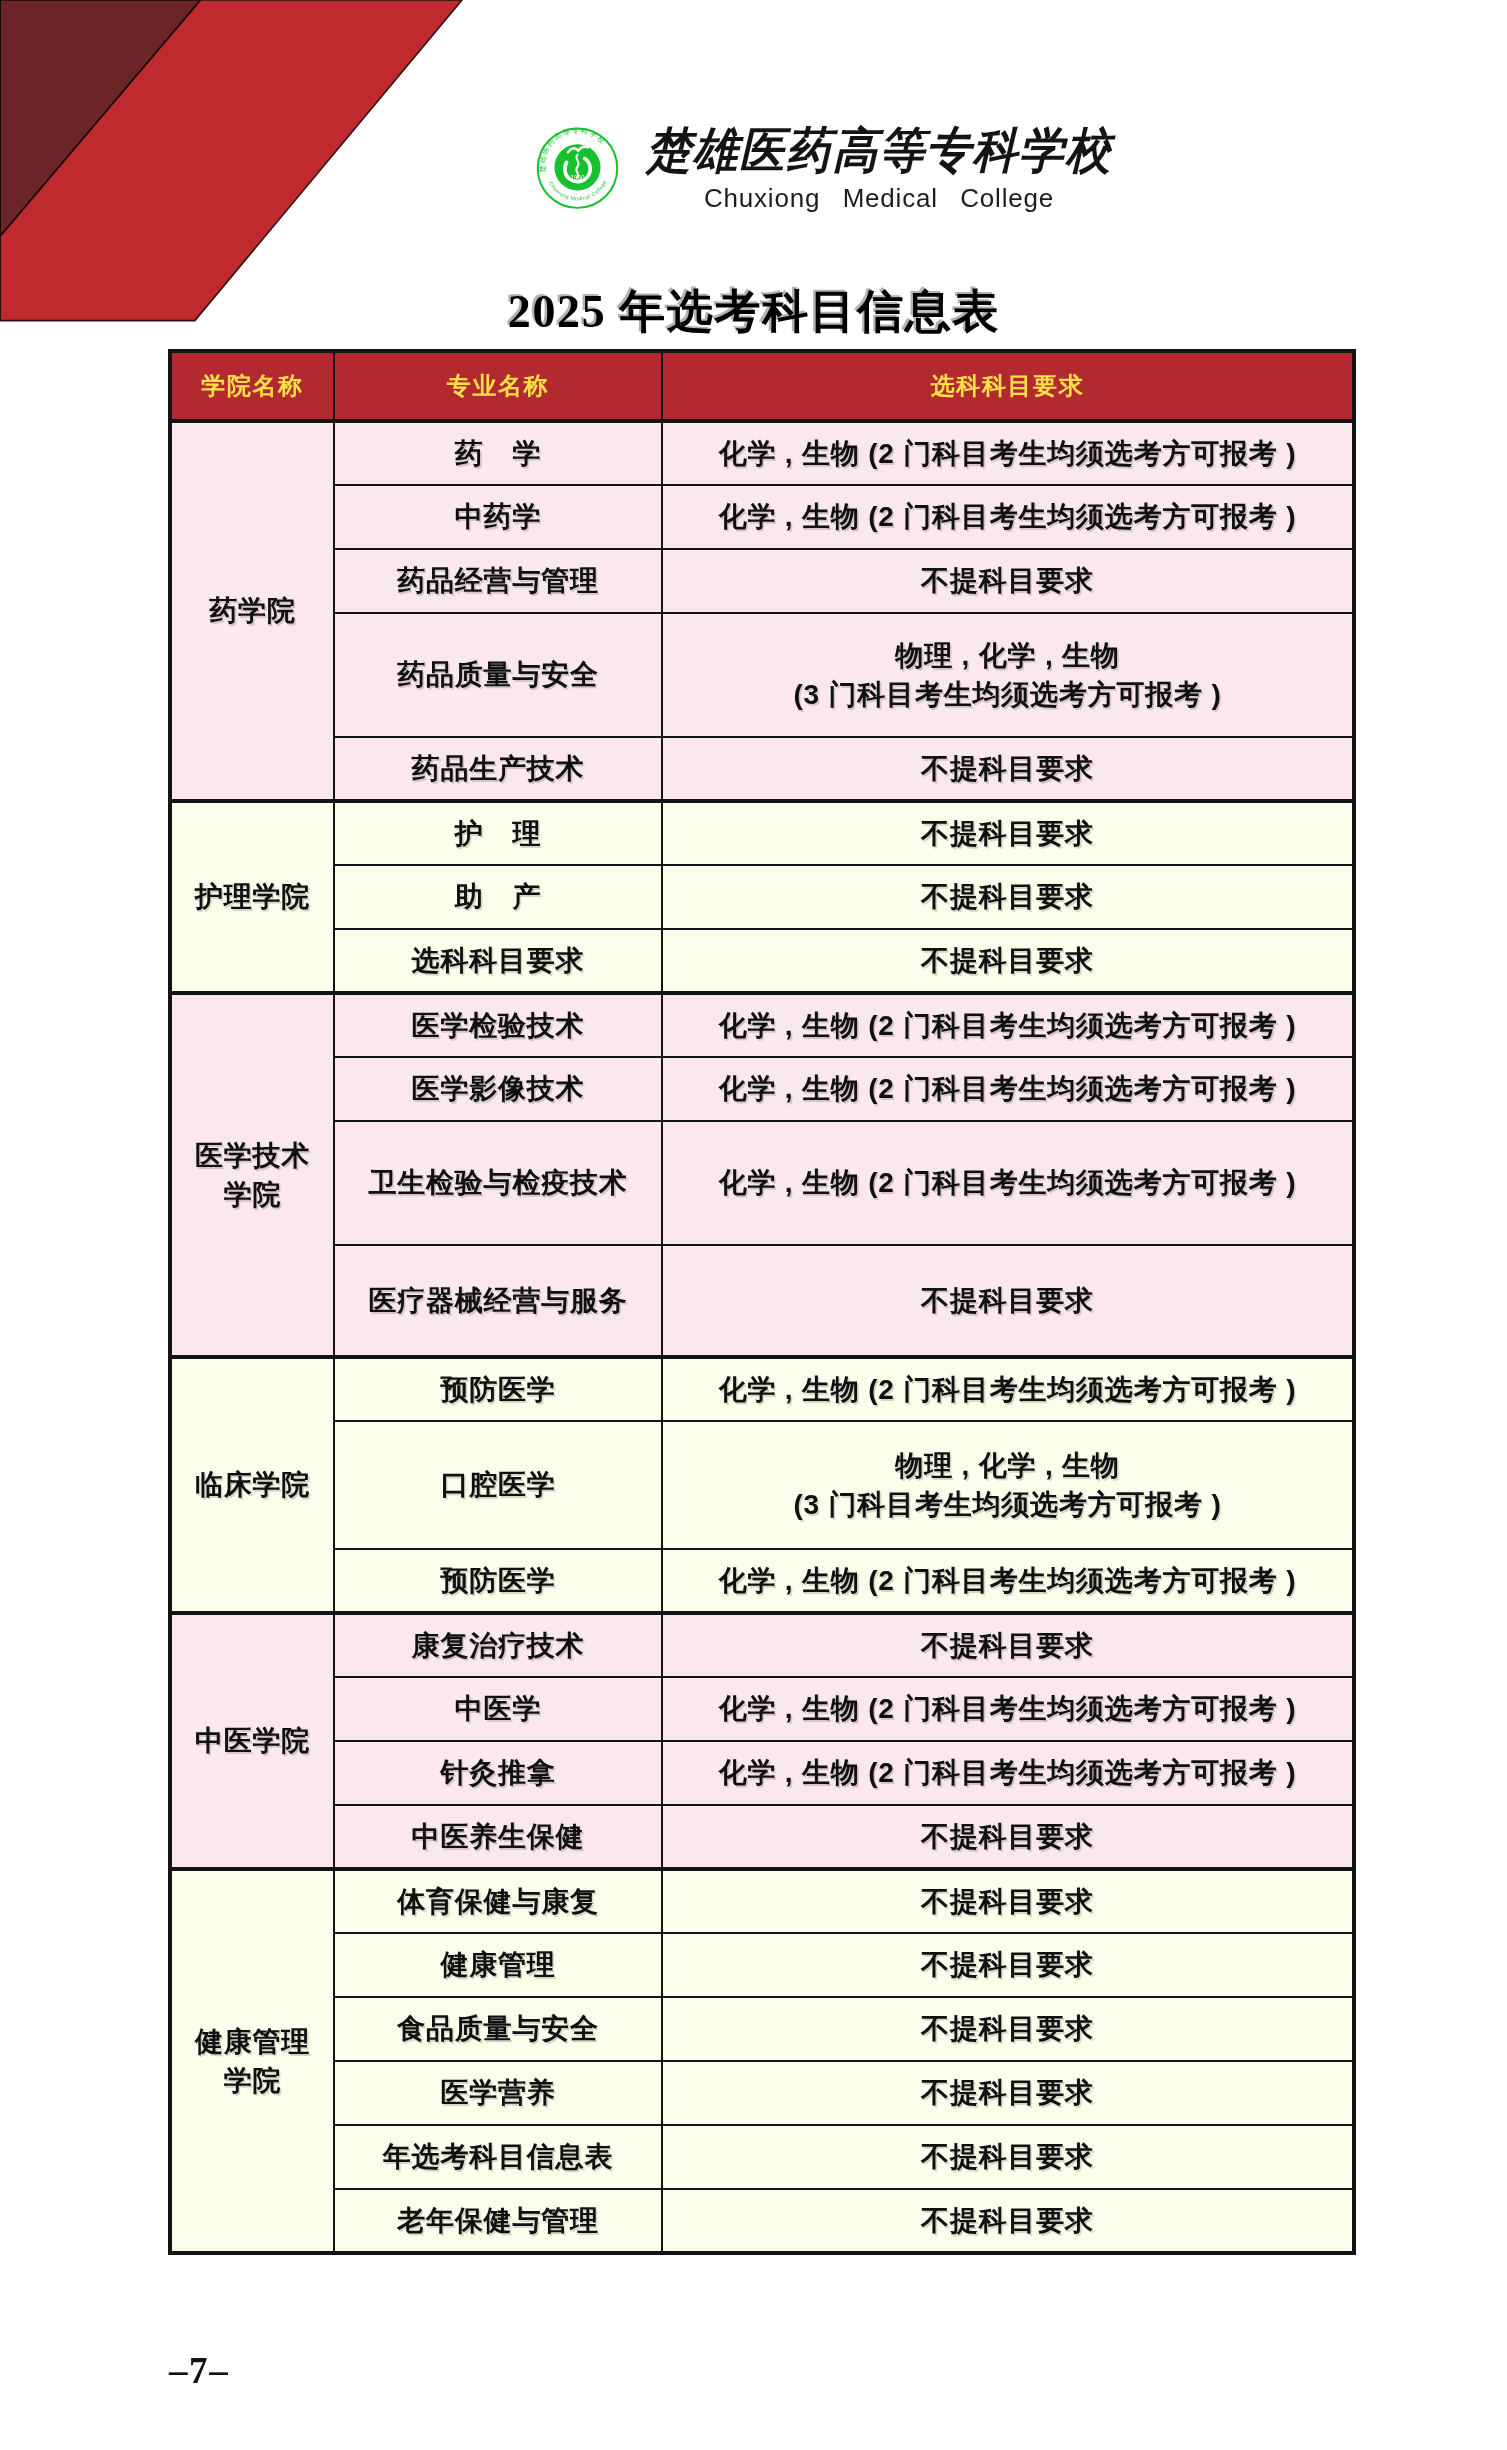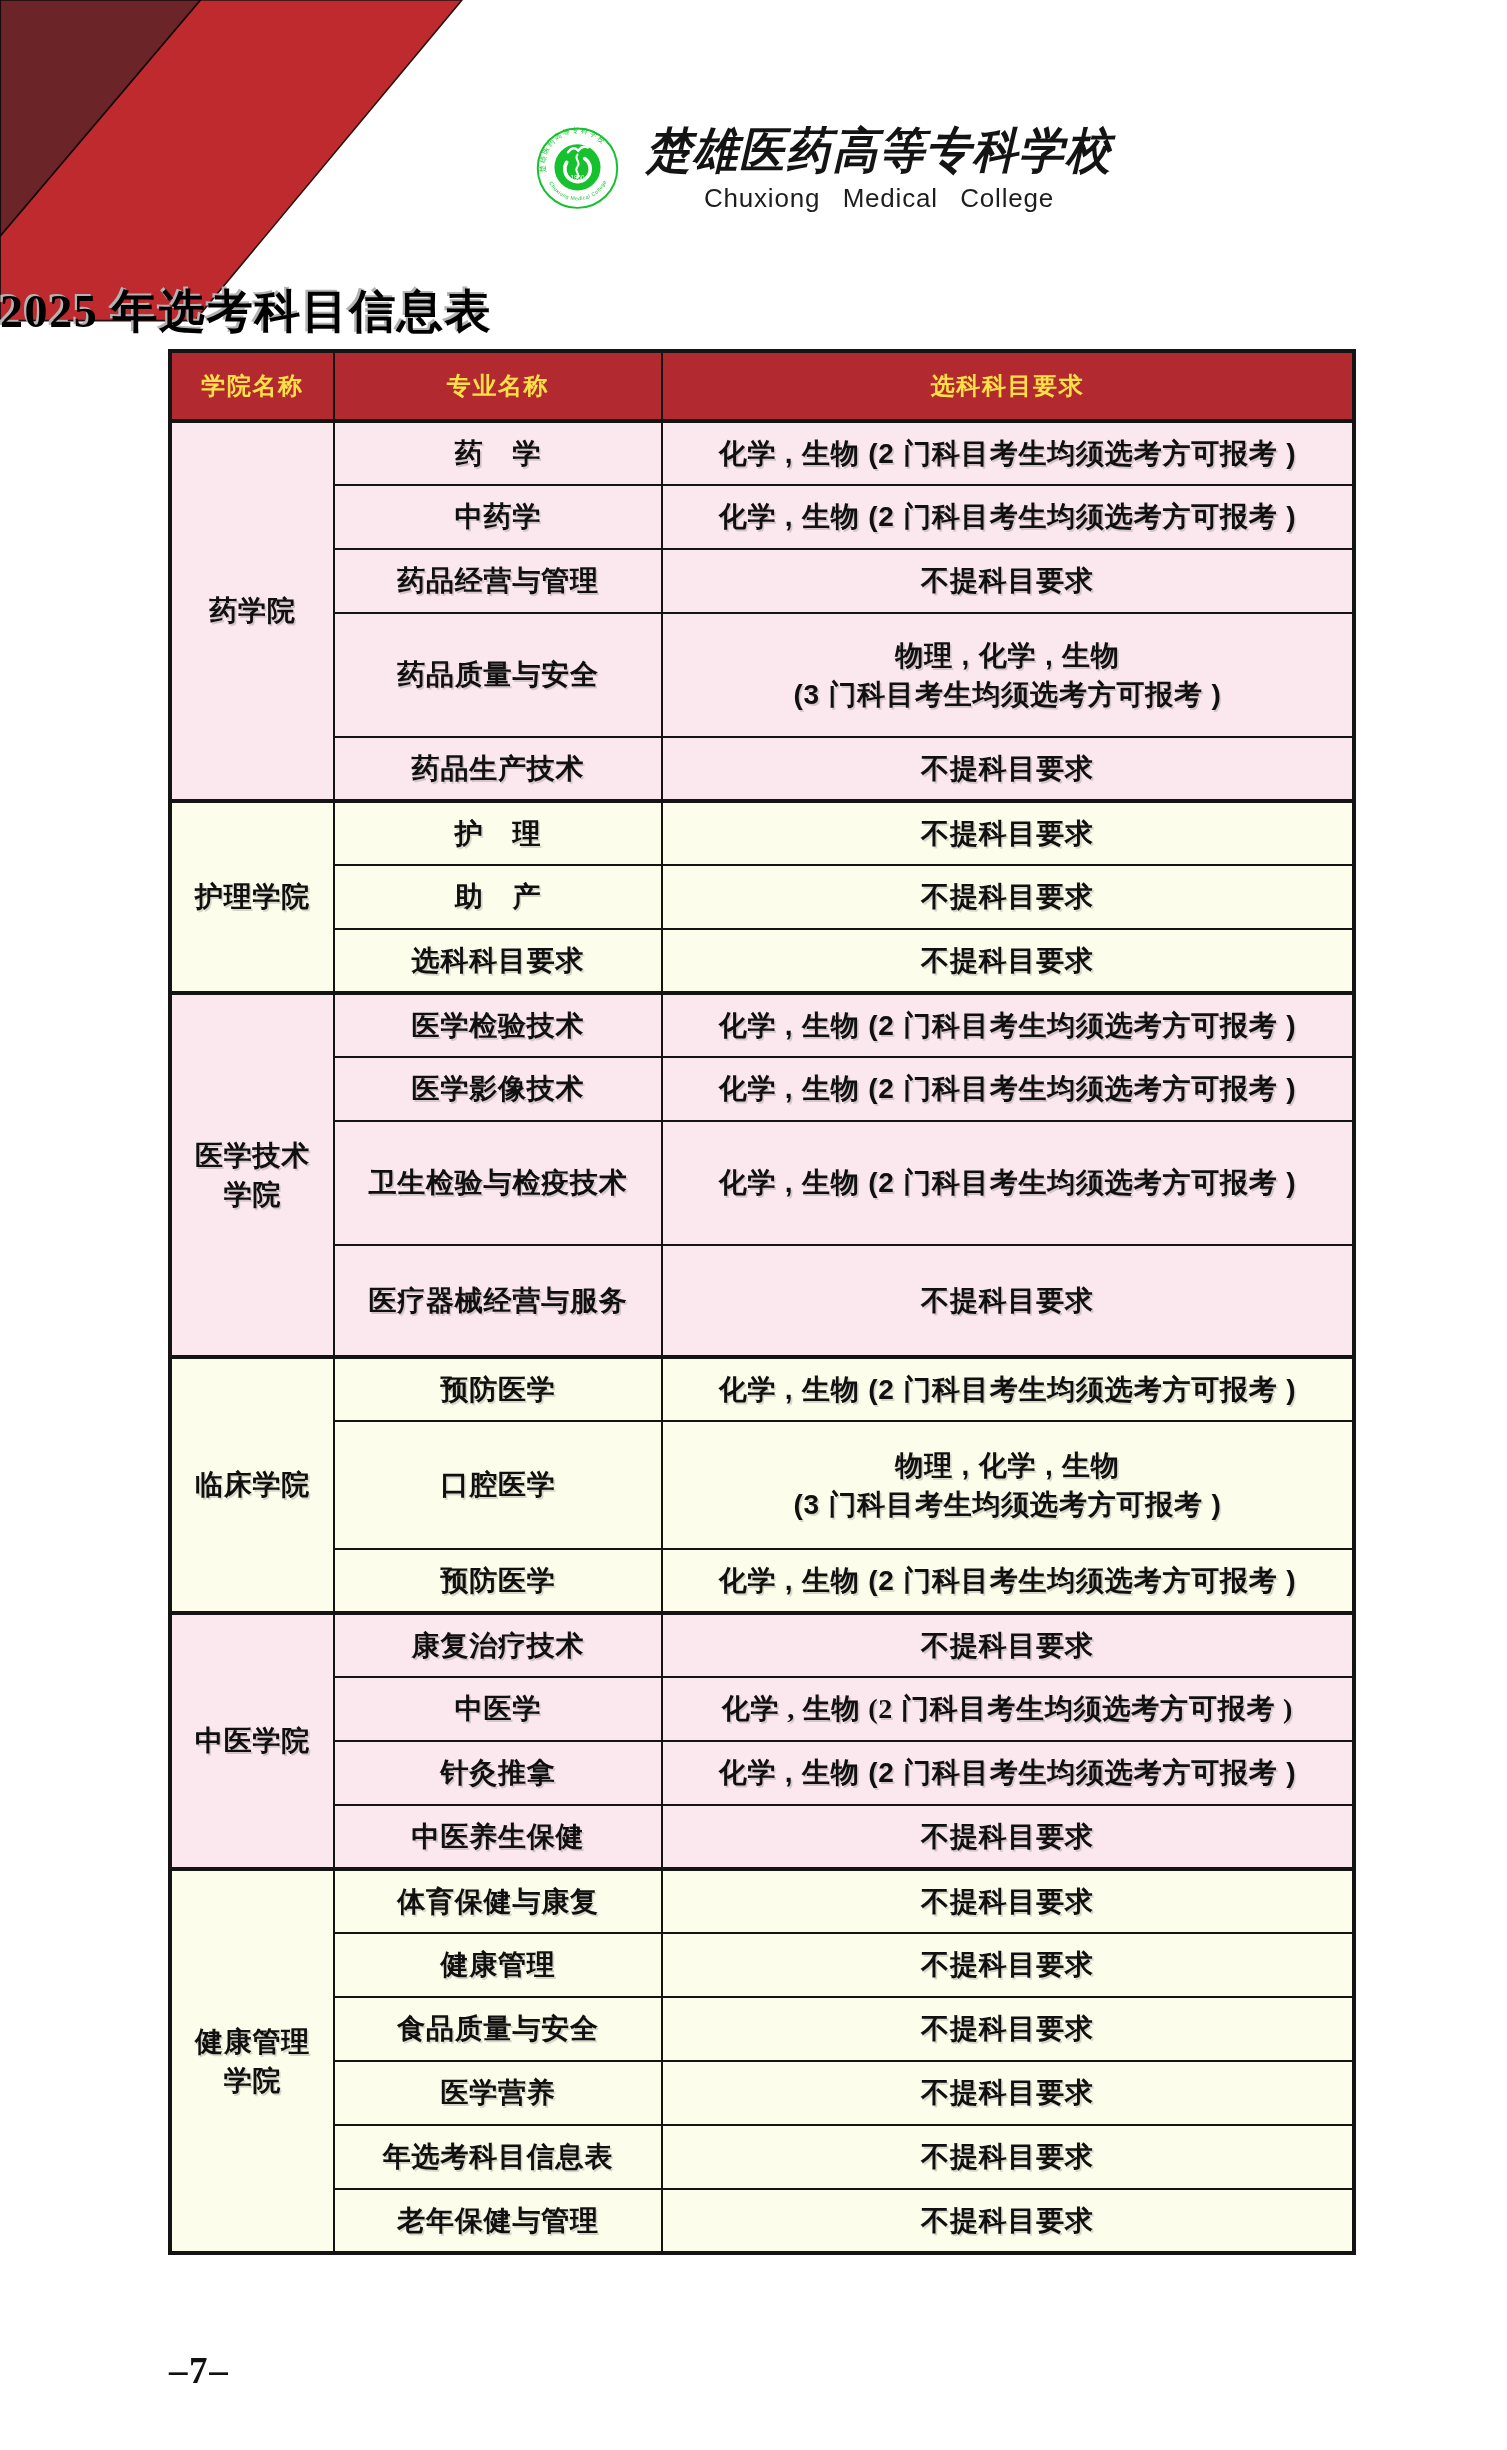--- a/index.html
+++ b/index.html
@@ -12,21 +12,21 @@
   
   #brand{position:absolute;left:533px;top:126px;display:flex;align-items:flex-start;gap:24px;}
   #seal{width:89px;height:97px;flex:0 0 auto;}
   #brand-text{display:flex;flex-direction:column;align-items:center;}
   #brand-zh{font-family:"Liberation Serif","DejaVu Serif",serif;font-style:italic;font-weight:bold;
             font-size:45px;color:#141414;letter-spacing:1.6px;white-space:nowrap;line-height:1.15;
             transform:scaleY(1.08);}
   #brand-en{margin-top:4.8px;font-size:26px;color:#1d1d1d;letter-spacing:0.8px;word-spacing:14.4px;white-space:nowrap;}
 
   
-  #doc-title{position:absolute;left:0;top:281px;width:1508px;text-align:left;
+  #doc-title{position:absolute;left:0;top:281px;width:1508px;text-align:center;
              font-family:"Liberation Serif","DejaVu Serif",serif;font-weight:bold;font-size:46px;color:#000;
              letter-spacing:1.6px;text-shadow:-2.4px -2.4px 0 #b3b3b3;}
 
   
   #subject-table{position:absolute;left:168px;top:349px;width:1184px;border-collapse:collapse;table-layout:fixed;
                  border:4px solid #141414;}
   #subject-table col.c1{width:164px}
   #subject-table col.c2{width:328px}
   #subject-table col.c3{width:692px}
   #subject-table th{height:64px;background:var(--header-red,#b22a2f);color:#fde047;
@@ -235,21 +235,21 @@
           <td rowspan="4" class="college pink">
             <div>中医学院</div>
           </td>
           <td class="major pink">
             <div>康复治疗技术</div>
           </td>
           <td class="req pink">
             <div>不提科目要求</div>
           </td>
         </tr>
-        <tr style="height: 64px; font-family: Liberation Serif, serif;">
+        <tr style="height: 64px;">
           <td class="major pink">
             <div>中医学</div>
           </td>
           <td class="req pink">
             <div>化学 , 生物 (2 门科目考生均须选考方可报考 )</div>
           </td>
         </tr>
         <tr style="height: 64px;">
           <td class="major pink">
             <div>针灸推拿</div>

